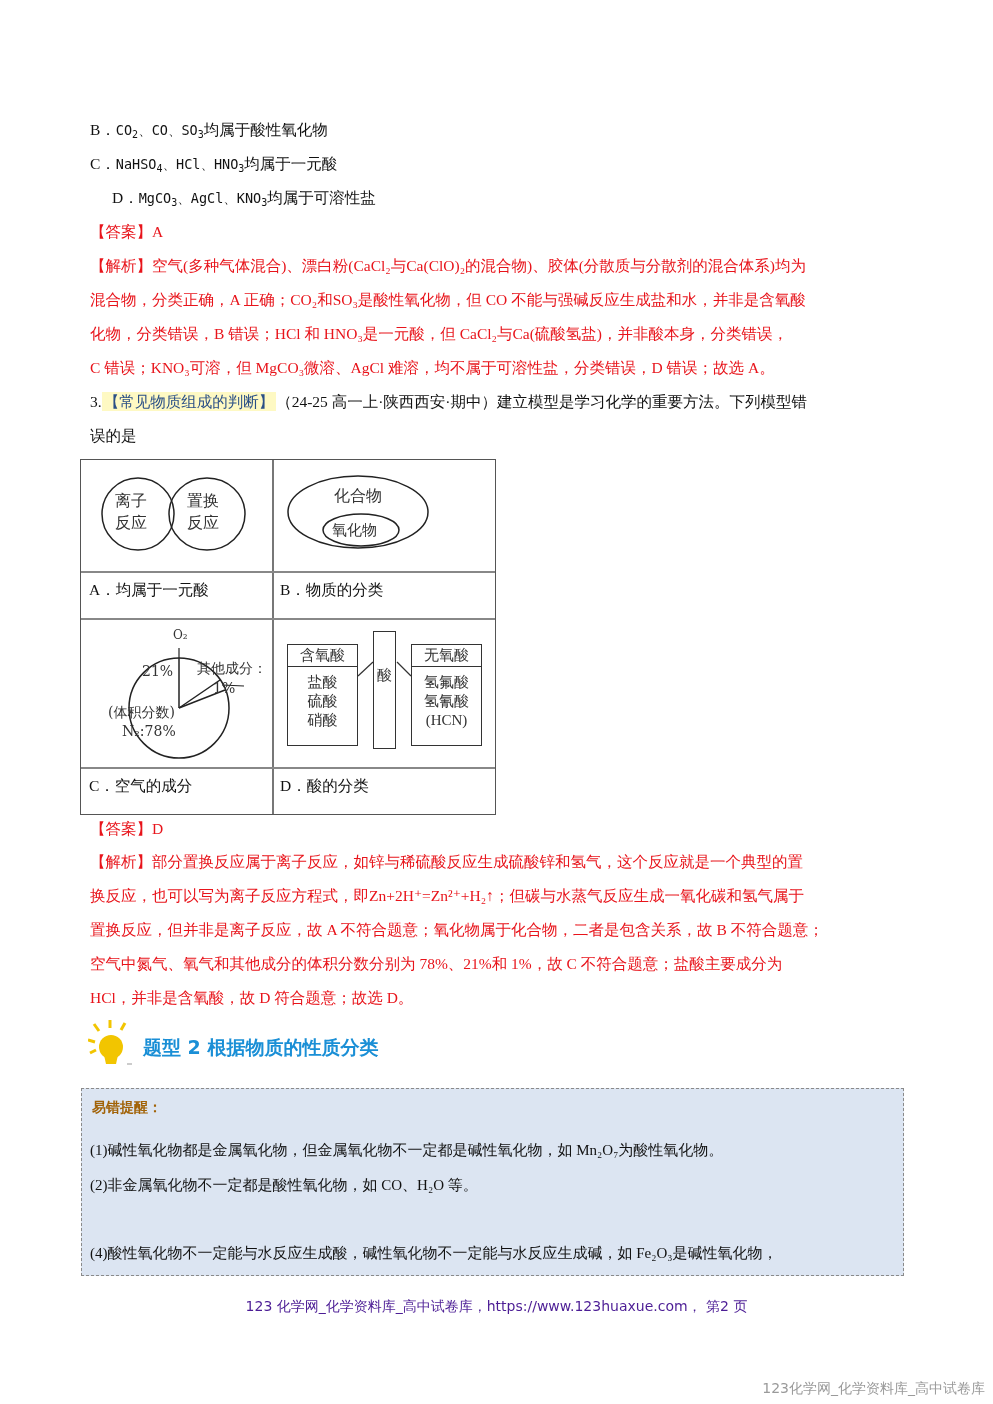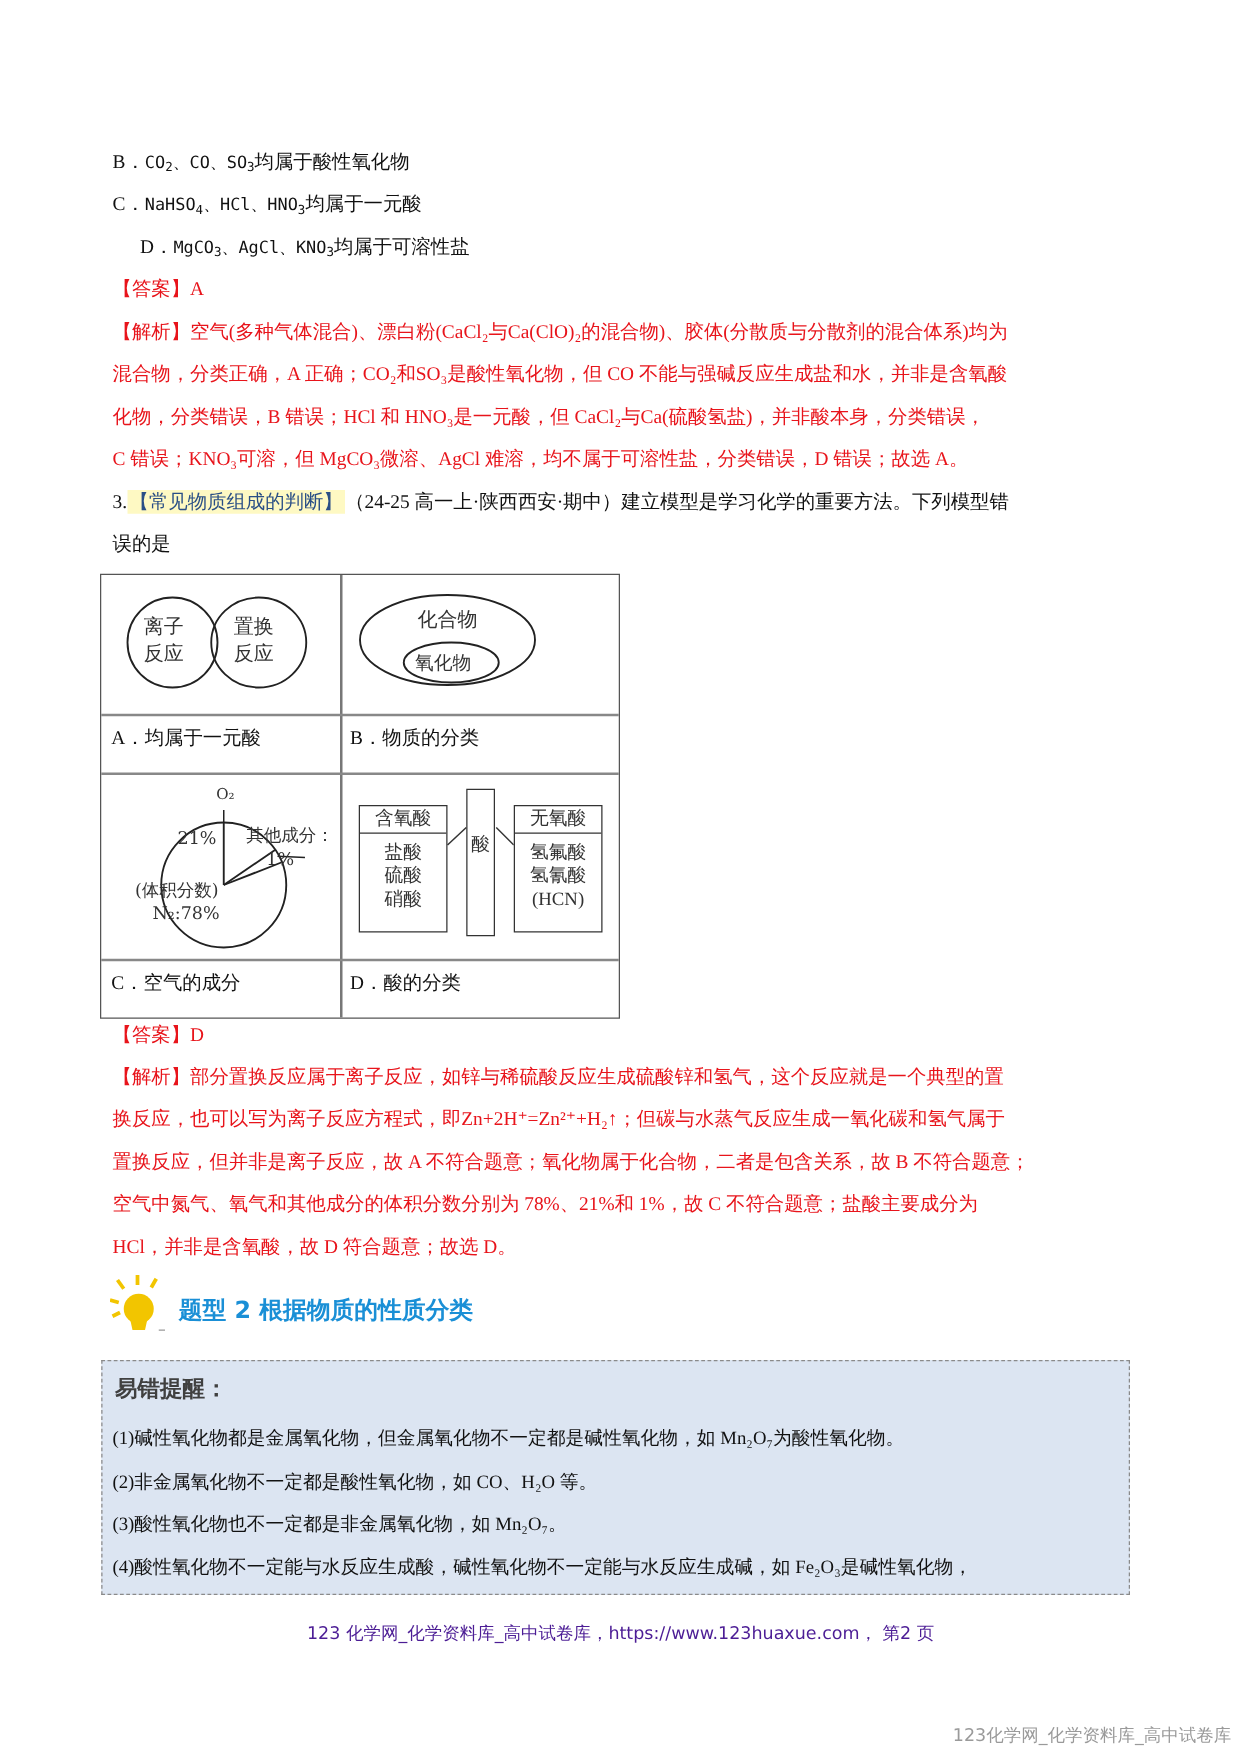--- a/index.html
+++ b/index.html
@@ -17,21 +17,21 @@
   .tbl .hline { position: absolute; left: 0; right: 0; height: 1.5px; background: #888; }
   .cap { position: absolute; font-size: 15.5px; color: #111; white-space: nowrap; }
   .dg { position: absolute; font-family: "DejaVu Serif", serif; color: #333; font-size: 16px; }
   .box { position: absolute; border: 1.5px solid #333; box-sizing: border-box; background: #fff; }
   
   .sec-title { position: absolute; left: 143px; top: 1035px; font-family: "DejaVu Sans", sans-serif;
                font-weight: bold; font-size: 19px; color: #1a8fd6; }
   .tip { position: absolute; left: 81px; top: 1088px; width: 823px; height: 188px;
          background: #dce5f2; border: 1.5px dashed #8a8a8a; box-sizing: border-box; }
   .tip-title { position: absolute; left: 10px; top: 10px; font-family: "DejaVu Sans", sans-serif;
-               font-weight: bold; font-size: 18px; color: #404040; }
+               font-weight: bold; font-size: 14px; color: #a16207; }
   .tip-item { position: absolute; left: 8px; font-size: 15px; color: #111; white-space: nowrap; }
   .footer { position: absolute; top: 1298px; left: 0; width: 993px; text-align: center;
             font-family: "DejaVu Sans", sans-serif; font-size: 14px; color: #4c1d95; }
   .wm { position: absolute; right: 8px; top: 1380px; font-family: "DejaVu Sans", sans-serif;
         font-size: 14px; color: #9a9a9a; }
 </style>
 </head>
 <body>
 
 <div class="line" style="top:120px;">
@@ -143,18 +143,17 @@
   <circle cx="23" cy="27" r="12" fill="#f2c500"></circle>
   <path d="M16 35 L30 35 L28 44 L18 44 Z" fill="#f2c500"></path>
   <line x1="39" y1="44" x2="44" y2="44" stroke="#999" stroke-width="1"></line>
 </svg>
 <div class="sec-title">题型 2  根据物质的性质分类</div>
 
 <div class="tip">
   <div class="tip-title">易错提醒：</div>
   <div class="tip-item" style="top:52px;">(1)碱性氧化物都是金属氧化物，但金属氧化物不一定都是碱性氧化物，如 Mn₂O₇为酸性氧化物。</div>
   <div class="tip-item" style="top:87px;">(2)非金属氧化物不一定都是酸性氧化物，如 CO、H₂O 等。</div>
-  <div class="tip-item" style="top:121px;">(3)酸性氧化物也不一定都是非金属氧化物，如 Mn₂O₇。</div>
   <div class="tip-item" style="top:155px;">(4)酸性氧化物不一定能与水反应生成酸，碱性氧化物不一定能与水反应生成碱，如 Fe₂O₃是碱性氧化物，</div>
 </div>
 
 <div class="footer">123 化学网_化学资料库_高中试卷库，https://www.123huaxue.com，  第2 页</div>
 <div class="wm">123化学网_化学资料库_高中试卷库</div>
 
 </body></html>

